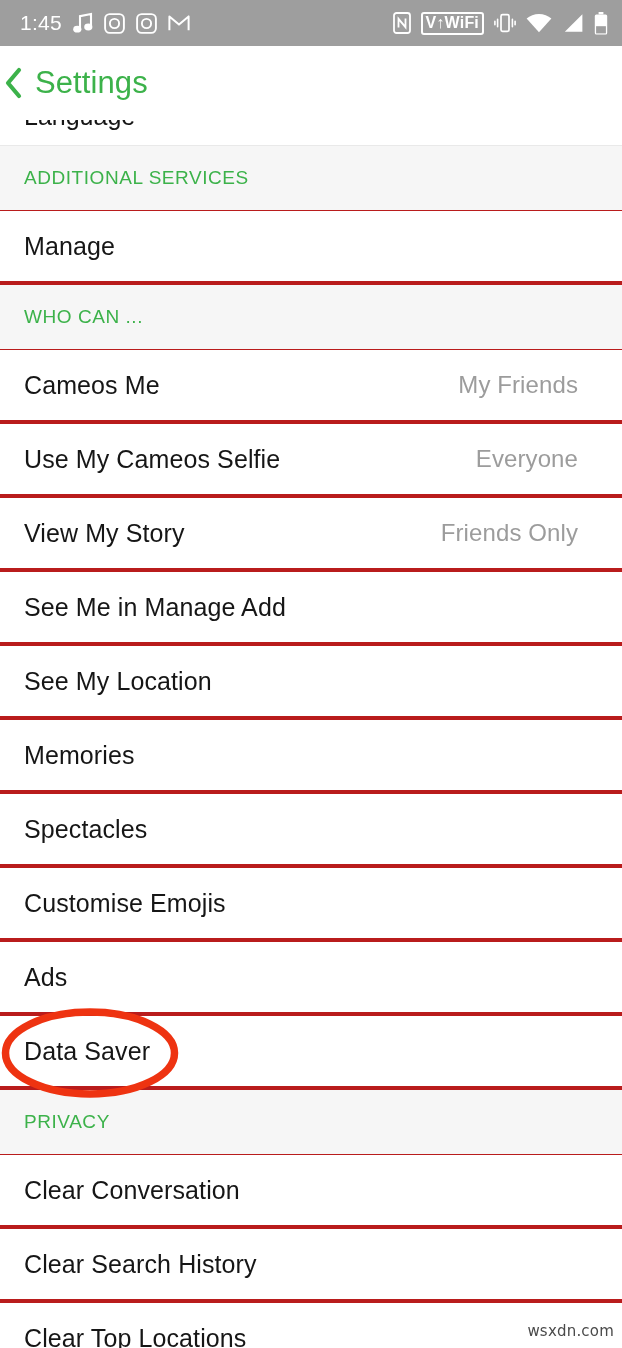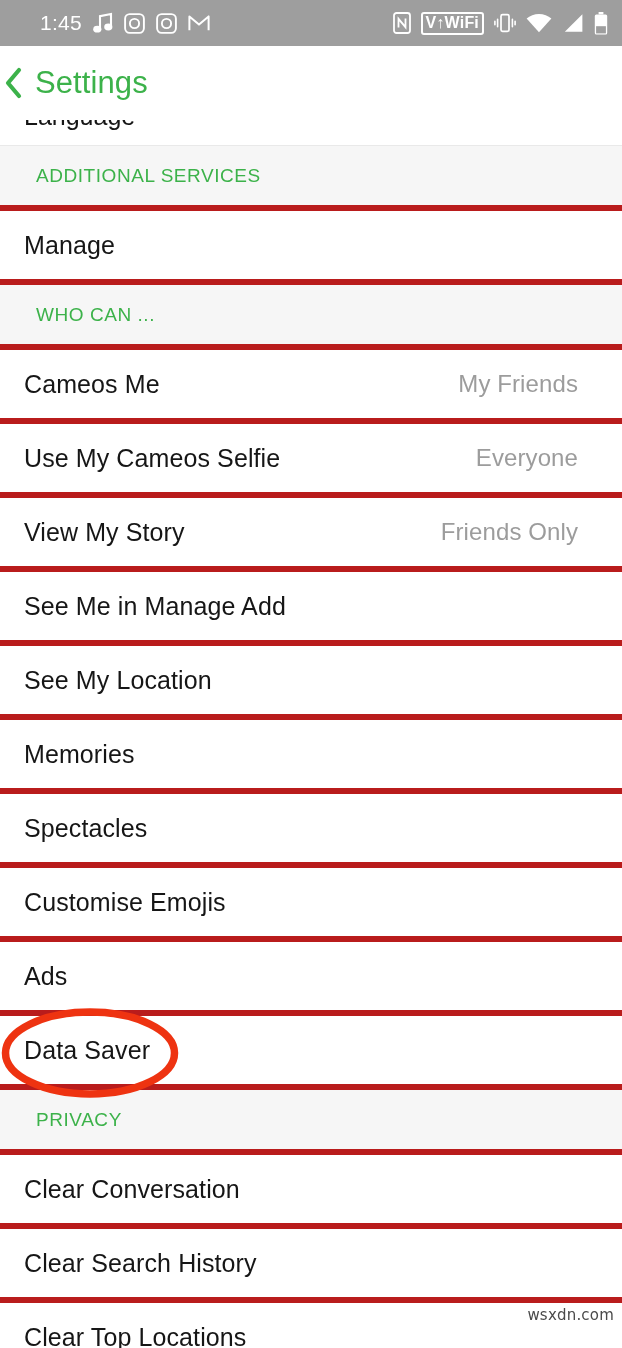--- a/index.html
+++ b/index.html
@@ -10,21 +10,21 @@
     overflow:hidden;
   }
   #screen { position:relative; width:622px; height:1348px; overflow:hidden; background:#fff; }
 
   
   .statusbar {
     position:relative;
     height:46px; width:100%;
     background:#9e9e9e;
     display:flex; align-items:center;
-    padding:0 14px 0 40px;
+    padding:0 14px 0 20px;
     color:#ffffff;
     text-align:center;
   }
   .sb-left { display:flex; align-items:center; gap:11px; }
   .sb-right { margin-left:auto; display:flex; align-items:center; gap:10px; }
   .sb-time { font-size:21px; font-weight:400; letter-spacing:0.3px; color:#fff; }
   .sb-ic { display:inline-flex; align-items:center; justify-content:center; }
   .sb-ic svg { display:block; }
   .wifi-badge {
     border:2px solid #fff; border-radius:3px;
@@ -60,51 +60,51 @@
   }
   .row-clip .clip-label {
     position:absolute; left:24px; top:-18px;
     font-size:25px; color:#161616;
   }
 
   .section {
     background:#f6f6f6;
     height:65px;
     display:flex; align-items:center;
-    padding-left:36px;
-    border-bottom:6px solid #b91c1c;
+    padding-left:24px;
+    border-bottom:1px solid #b91c1c;
   }
   .section-label {
     font-size:19px; color:#3cb24a; letter-spacing:0.55px; font-weight:400;
   }
 
   .row {
     height:74px; width:100%;
     background:#ffffff;
     display:flex; align-items:center;
     padding:0 44px 0 24px;
-    border-bottom:6px solid #b91c1c;
+    border-bottom:4px solid #b91c1c;
     position:relative;
   }
   .row-label { font-size:25px; color:#161616; letter-spacing:0.1px; }
   .row-value { margin-left:auto; font-size:24px; color:#9c9c9c; letter-spacing:0.1px; }
 
   
   .annot-ellipse {
     position:absolute;
     left:1px; top:1008px;
     width:178px; height:90px;
     pointer-events:none;
     z-index:20;
   }
 
   
   .watermark {
     position:absolute;
-    right:8px; bottom:24px;
+    right:8px; bottom:8px;
     font-size:15px;
     color:#4a4a4a;
     font-family:"DejaVu Sans", sans-serif;
     letter-spacing:0.2px;
     z-index:30;
   }
 </style>
 </head>
 <body>
 

